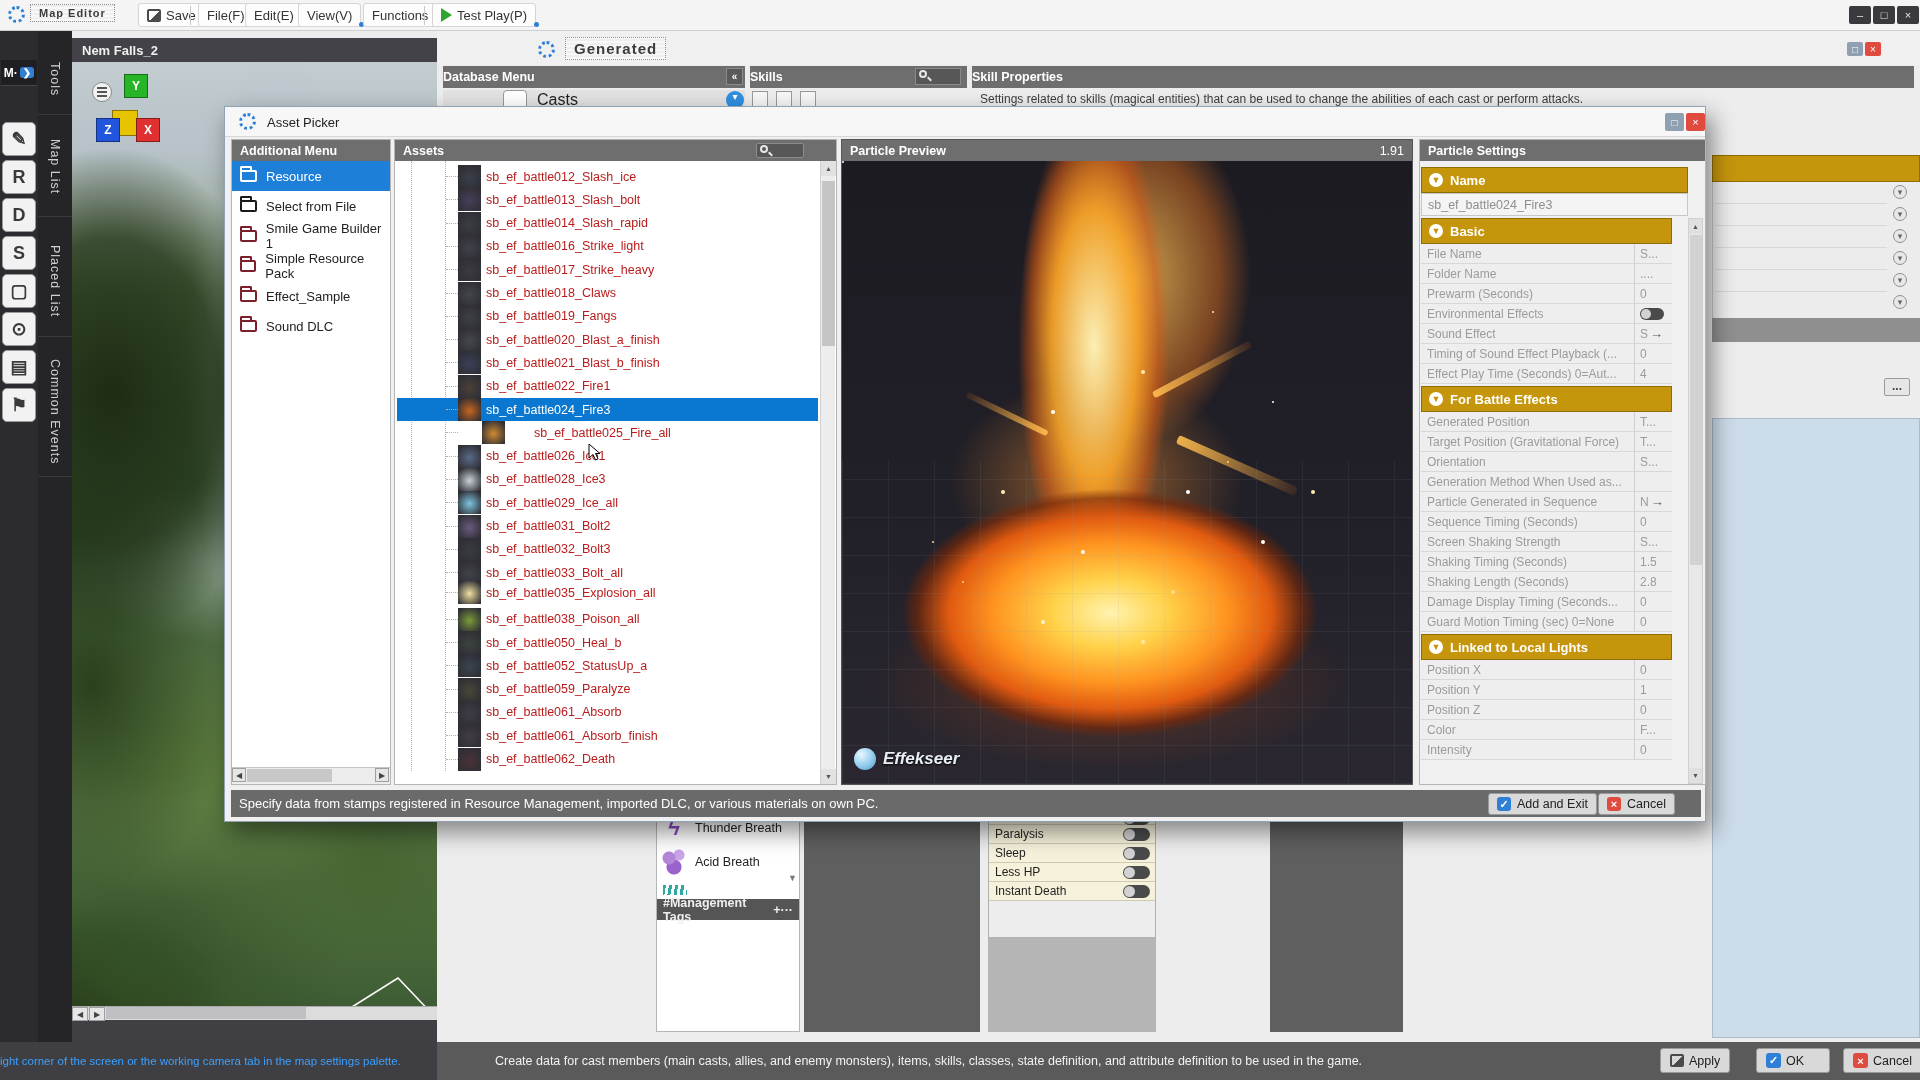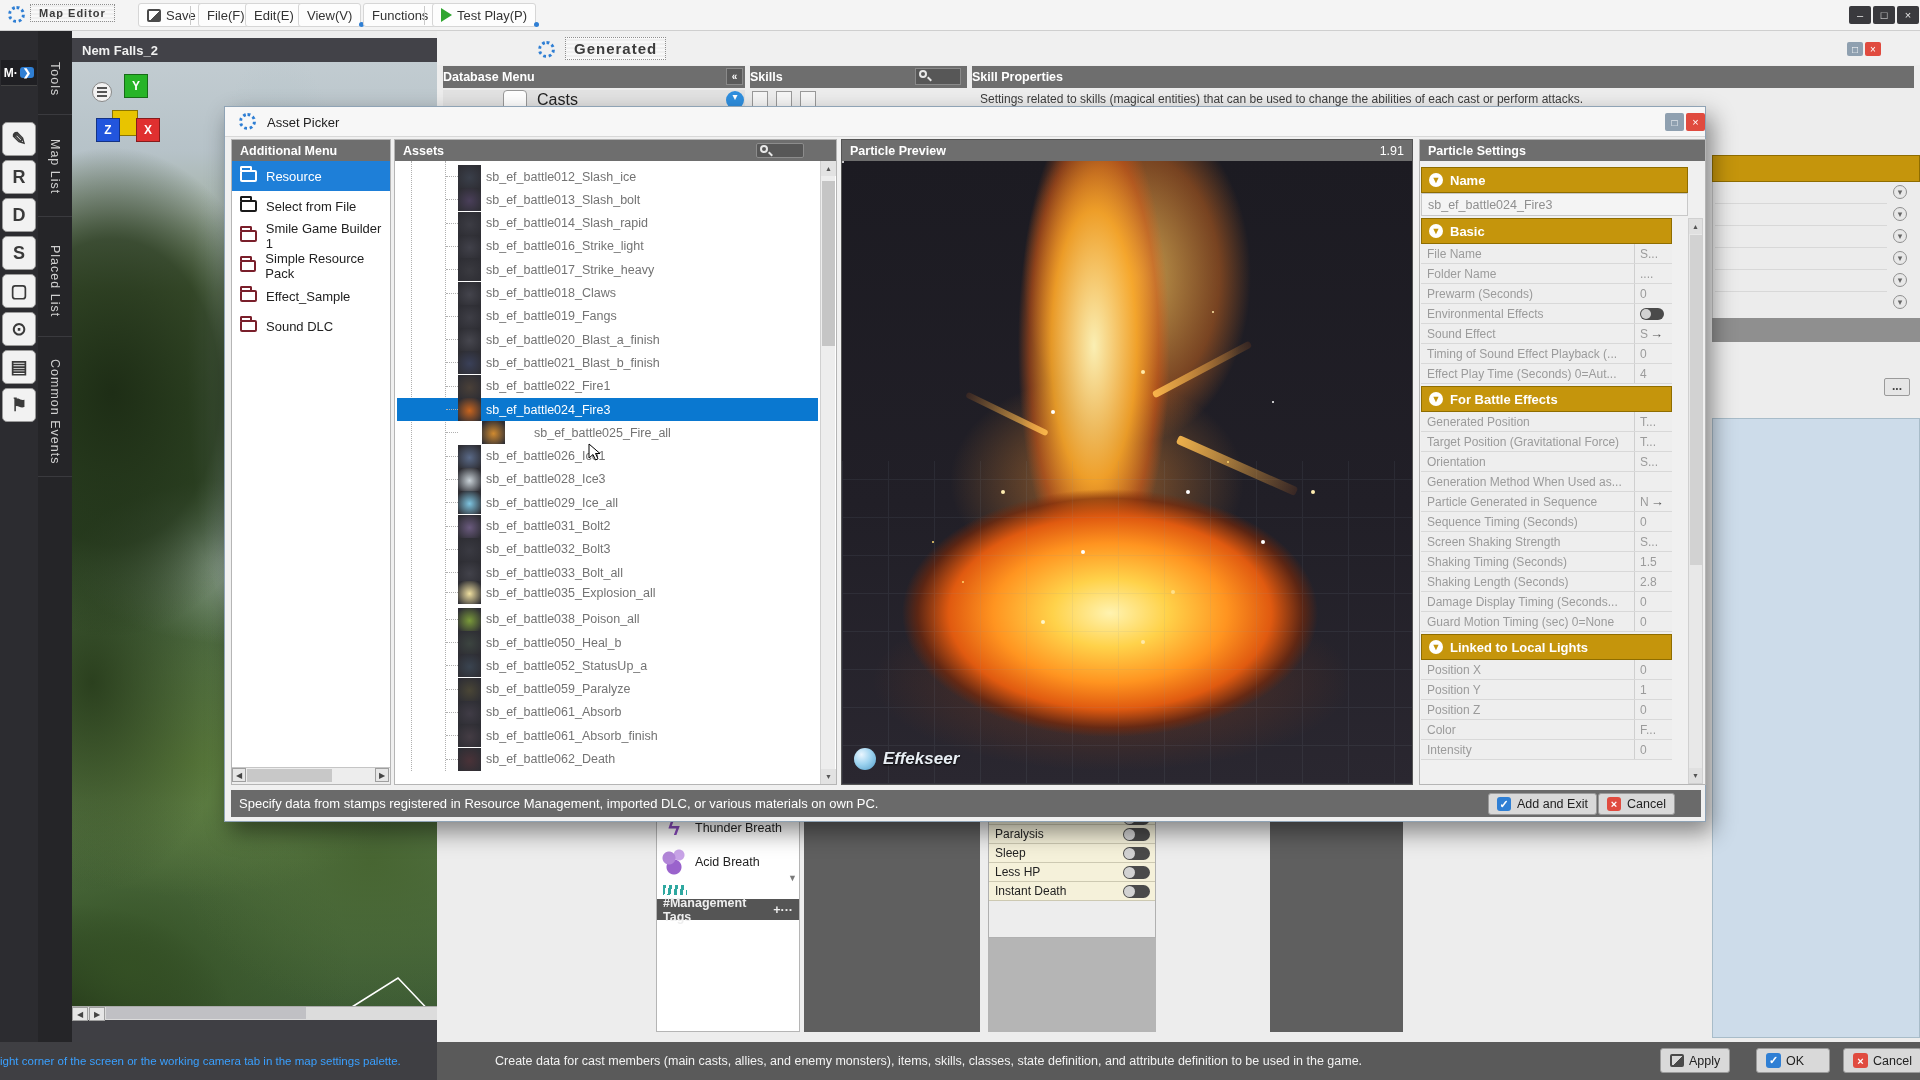--- a/index.html
+++ b/index.html
@@ -122,21 +122,21 @@
   
   #assets{left:169px;top:32px;width:443px;height:646px;background:#fff;border:1px solid #b5b5b5;}
   #assets-search{position:absolute;right:32px;top:3px;width:48px;height:15px;background:#575757;border:1px solid #8c8c8c;border-radius:2px;}
   .mag{width:8px;height:8px;border:2px solid #e8e8e8;border-radius:50%;position:absolute;left:3px;top:1px;}
   .mag::after{content:"";position:absolute;left:6px;top:6px;width:5px;height:2px;background:#e8e8e8;transform:rotate(45deg);}
   #asset-list{position:absolute;left:0;top:21px;width:425px;height:623px;overflow:hidden;}
   .tree-v{position:absolute;top:0;width:0;height:610px;border-left:1px dotted #b0b0b0;}
   .asset-row{position:absolute;left:2px;width:421px;height:23px;display:flex;align-items:center;}
   .asset-row .dots{width:12px;height:0;border-top:1px dotted #b0b0b0;margin-left:49px;}
   .asset-thumb{width:23px;height:23px;flex:none;}
-  .asset-label{padding-left:5px;font-size:12.5px;color:#737373;white-space:nowrap;}
+  .asset-label{padding-left:5px;font-size:12.5px;color:#b91c1c;white-space:nowrap;}
   .asset-row.sel{background:#0a78d0;}
   .asset-row.sel .asset-label{color:#fff;}
   #assets-vscroll{position:absolute;right:1px;top:21px;width:15px;height:623px;background:#ededed;border-left:1px solid #d0d0d0;}
   .vs-btn{position:absolute;left:0;width:15px;height:15px;background:#e2e2e2;color:#555;font-size:7px;display:flex;align-items:center;justify-content:center;}
   #assets-vthumb{position:absolute;left:1px;top:20px;width:13px;height:165px;background:#c5c5c5;}
 
   
   #preview{left:616px;top:32px;width:572px;height:646px;border:1px solid #555;}
   #preview-hdr{left:0;top:0;width:570px;}
   #preview-zoom{position:absolute;right:8px;font-weight:normal;}

